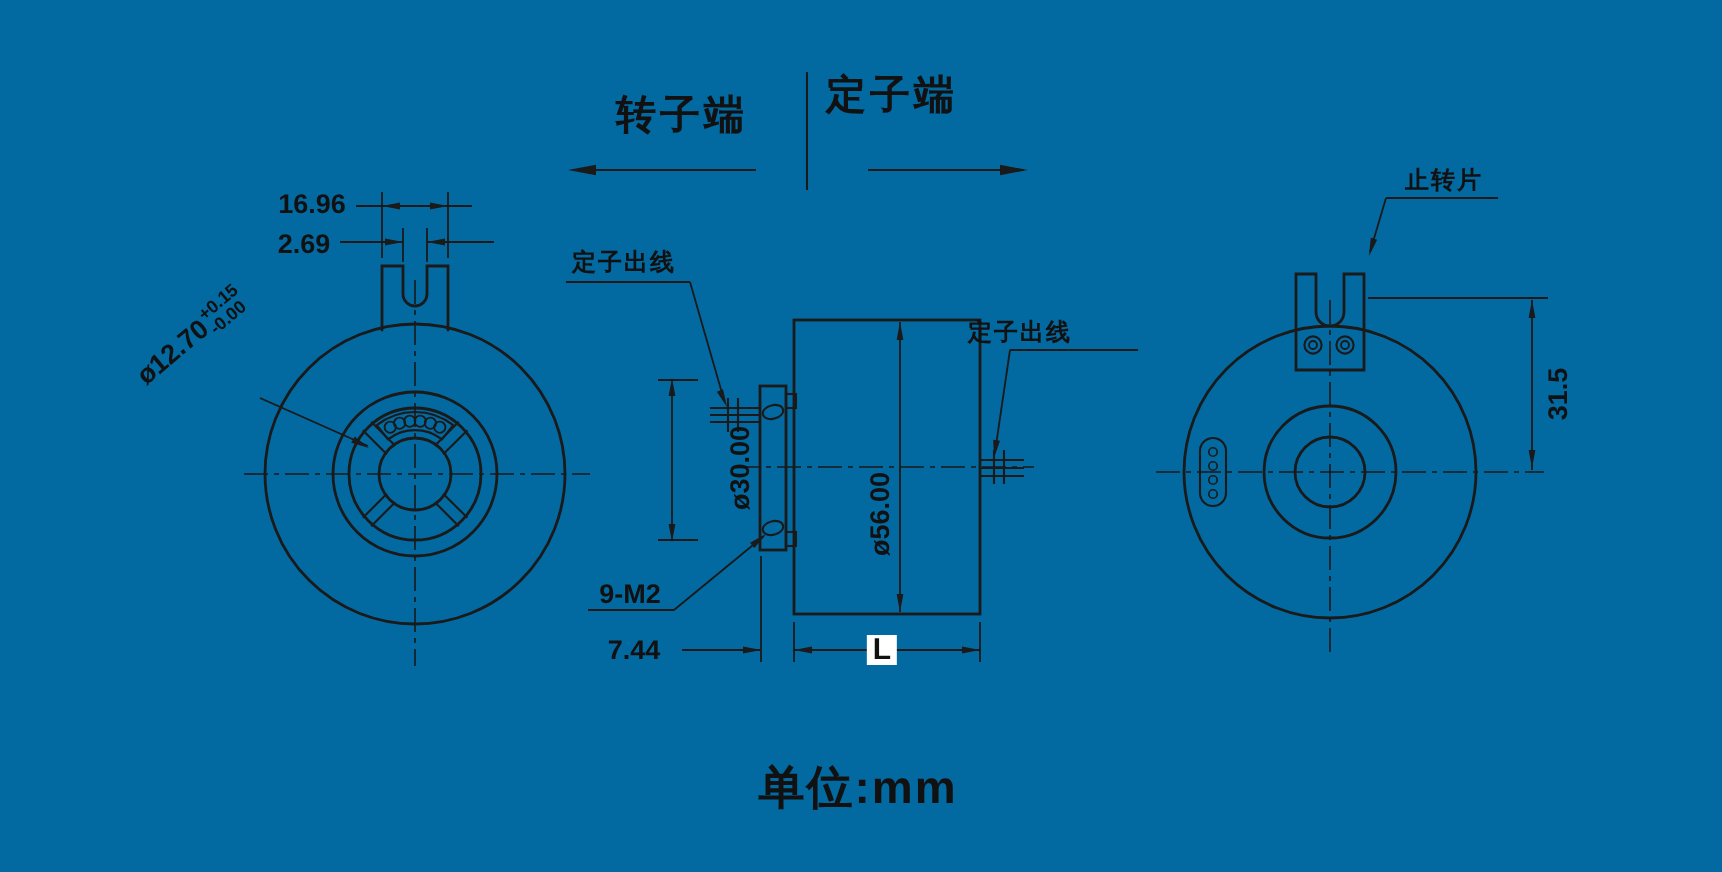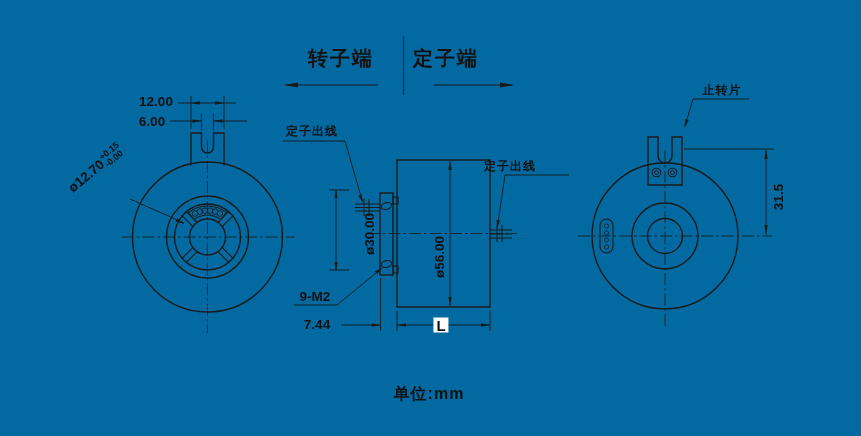--- a/index.html
+++ b/index.html
@@ -8,21 +8,21 @@
   .stage svg{position:absolute;left:0;top:0;}
   .obj{stroke:#1a1a1a;stroke-width:1.4;fill:none;stroke-linecap:round;}
   .thin{stroke:#1a1a1a;stroke-width:1.05;fill:none;}
   .dim{stroke:#1a1a1a;stroke-width:0.9;fill:none;}
   .cl{stroke:#1a1a1a;stroke-width:0.8;fill:none;stroke-dasharray:12 3 2.5 3;}
   .ah{fill:#1a1a1a;stroke:none;}
   .t{position:absolute;transform:translate(-50%,-50%);font-weight:bold;font-size:13.5px;
      color:#111;white-space:nowrap;line-height:1;}
   .cjk{font-size:12px;letter-spacing:1px;}
   .hdr{font-size:20px;letter-spacing:2px;}
-  .units{font-size:16px;letter-spacing:1px;}
+  .units{font-size:23px;letter-spacing:1px;}
   .rot90{transform:translate(-50%,-50%) rotate(-90deg);}
   .rot40{transform:translate(-50%,-50%) rotate(-40deg);}
   .onLine{background:#fff;padding:0 3px;font-size:15px;}
   .tol{display:inline-flex;flex-direction:column;font-size:9px;line-height:1.05;
        vertical-align:middle;margin-left:1px;}
 </style>
 </head>
 <body>
 
 <div class="stage">
@@ -139,24 +139,24 @@
         <polygon class="ah" points="766,150 764.3,159 767.7,159"></polygon>
         <polygon class="ah" points="766,234 764.3,225 767.7,225"></polygon>
         <line class="dim" x1="693" y1="99" x2="749" y2="99"></line>
         <line class="dim" x1="693" y1="99" x2="685" y2="126"></line>
         <polygon class="ah" points="684.5,128 685.4,118.9 688.6,119.9"></polygon>
       </g>
     </g>
   </svg>
 
   <div class="t hdr" style="left:341px;top:58px">转子端</div>
-  <div class="t hdr" style="left:446px;top:58px">定子端</div>
+  <div class="t hdr" style="left:446px;top:48px">定子端</div>
 
-  <div class="t" style="left:156px;top:102px">12.00</div>
-  <div class="t" style="left:152px;top:122px">6.00</div>
+  <div class="t" style="left:156px;top:102px">16.96</div>
+  <div class="t" style="left:152px;top:122px">2.69</div>
 
   <div class="t rot40" style="left:96px;top:169px">
     <span>ø12.70</span><span class="tol">
         <span>+0.15</span>
         <span>-0.00</span>
       </span>
   </div>
 
   <div class="t cjk" style="left:312px;top:131px">定子出线</div>
   <div class="t cjk" style="left:510px;top:166px">定子出线</div>

